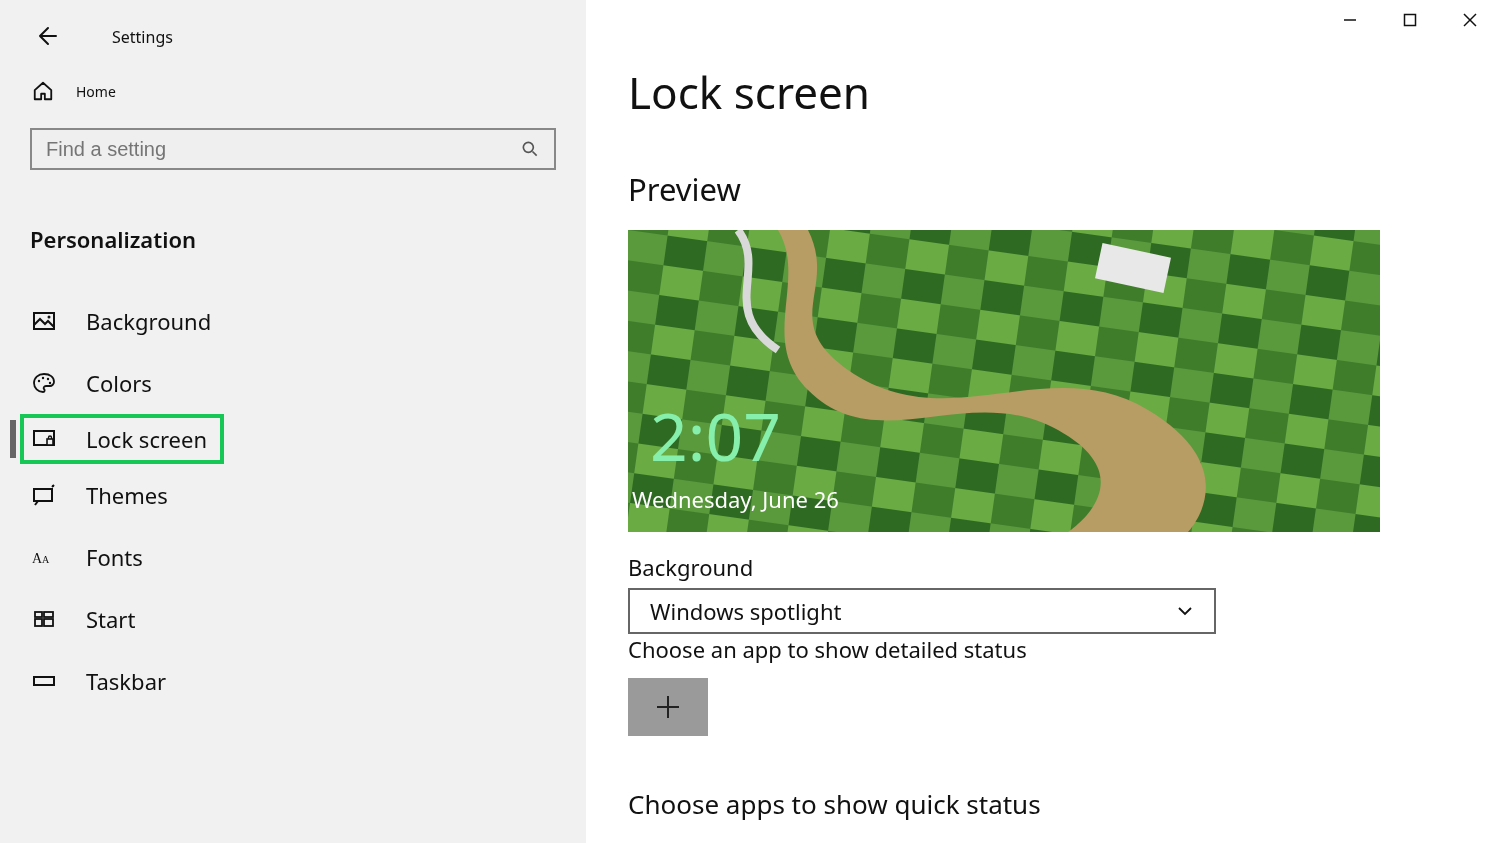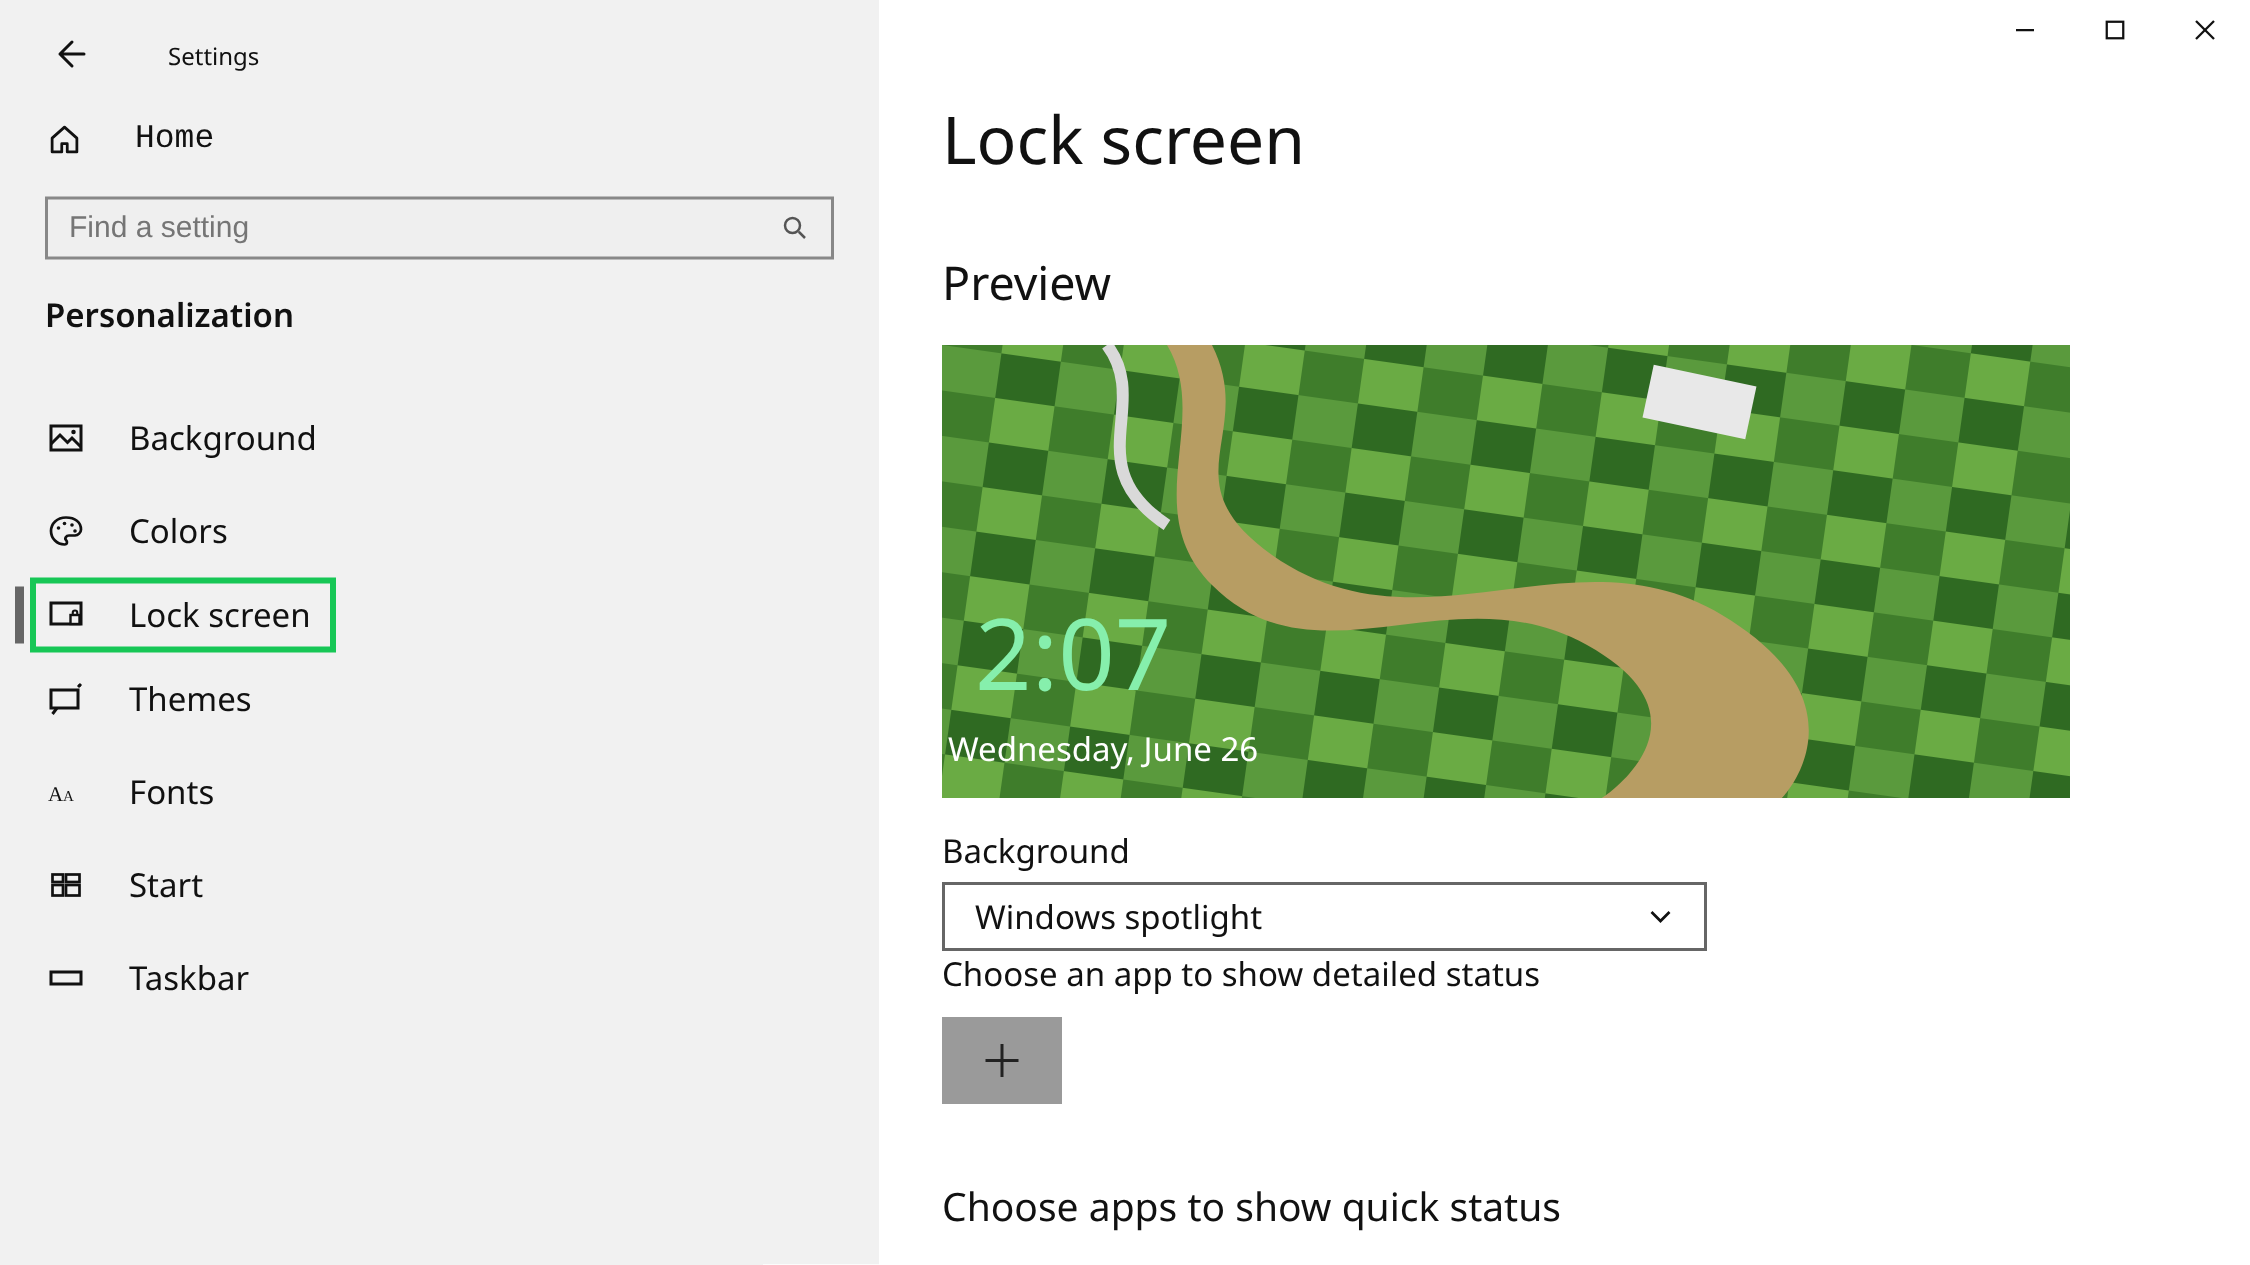--- a/index.html
+++ b/index.html
@@ -6,46 +6,46 @@
   html, body { width: 1500px; height: 843px; font-family: "Segoe UI", -apple-system, system-ui, sans-serif; color:#111; background:#fff; overflow:hidden;}
   body { display:flex; }
 
   .sidebar { width:586px; height:843px; background:#f1f1f1; position:relative; }
   .topbar { display:flex; align-items:flex-end; height:48px; padding-left:34px; }
   .back-arrow { width:24px; height:24px; display:flex; align-items:center; justify-content:center; cursor:pointer;}
   .win-title { font-size:16px; margin-left:54px; color:#111; }
 
   .home-row { display:flex; align-items:center; margin-top:32px; margin-left:32px; }
   .home-icon { width:22px; height:22px; }
-  .home-label { font-size:22px; margin-left:36px;font-family:Liberation Mono, monospace; }
+  .home-label { font-size:14px; margin-left:22px; }
 
   .searchbox { margin:26px 30px 0 30px; border:2px solid #888; background:#efefef; height:42px; display:flex; align-items:center; padding:18px 14px;}
   .searchbox input { flex:1; border:none; background:transparent; font-size:20px; color:#666; outline:none;}
   .search-icon { width:20px; height:20px; }
 
-  .section-heading { font-size:22px; font-weight:600; margin:22px 0 0 30px; }
+  .section-heading { font-size:22px; font-weight:600; margin:54px 0 0 30px; }
 
   .nav { margin-top:36px; }
   .nav-item { display:flex; align-items:center; height:62px; padding-left:32px; cursor:pointer; position:relative;}
   .nav-item .icon { width:24px; height:24px; }
   .nav-item .label { font-size:22px; margin-left:30px; }
   .nav-item.highlight { outline:4px solid #17c756; outline-offset:-4px; }
   .nav-item.highlight::before { content:""; position:absolute; left:-10px; top:6px; bottom:6px; width:6px; background:#666;}
 
   .content { flex:1; height:843px; padding:0 0 0 42px; position:relative; overflow:hidden;}
   .wincontrols { position:absolute; top:0; right:0; display:flex; }
   .wincontrols .ctl { width:60px; height:40px; display:flex; align-items:center; justify-content:center; cursor:pointer;}
   .page-title { font-size:44px; font-weight:400; margin-top:62px; }
   .preview-heading { font-size:31px; font-weight:400; margin-top:46px;}
   .preview-box { width:752px; height:302px; margin-top:20px; position:relative; background:#3b6a28; overflow:hidden;}
   .preview-river { position:absolute; inset:0; }
   .preview-time { position:absolute; left:22px; bottom:52px; color:#86efac; font-size:66px; font-weight:400;}
   .preview-date { position:absolute; left:4px; bottom:18px; color:#fff; font-size:22px;}
   .bg-label { font-size:22px; margin-top:20px;}
-  .dropdown { width:510px; height:46px; border:2px solid #666; margin-top:6px; display:flex; align-items:center; justify-content:space-between; padding:0 20px; cursor:pointer; background:#fff;}
+  .dropdown { width:588px; height:46px; border:2px solid #666; margin-top:6px; display:flex; align-items:center; justify-content:space-between; padding:0 20px; cursor:pointer; background:#fff;}
   .dropdown .dd-label { font-size:22px; }
   .detailed-label { font-size:22px; }
   .add-tile { width:80px; height:58px; background:#9a9a9a; display:flex; align-items:center; justify-content:center; margin-top:14px; cursor:pointer;}
   .quick-label { font-size:26px; margin-top:50px;}
 
   svg { display:block; }
 </style>
 </head>
 <body>
 

